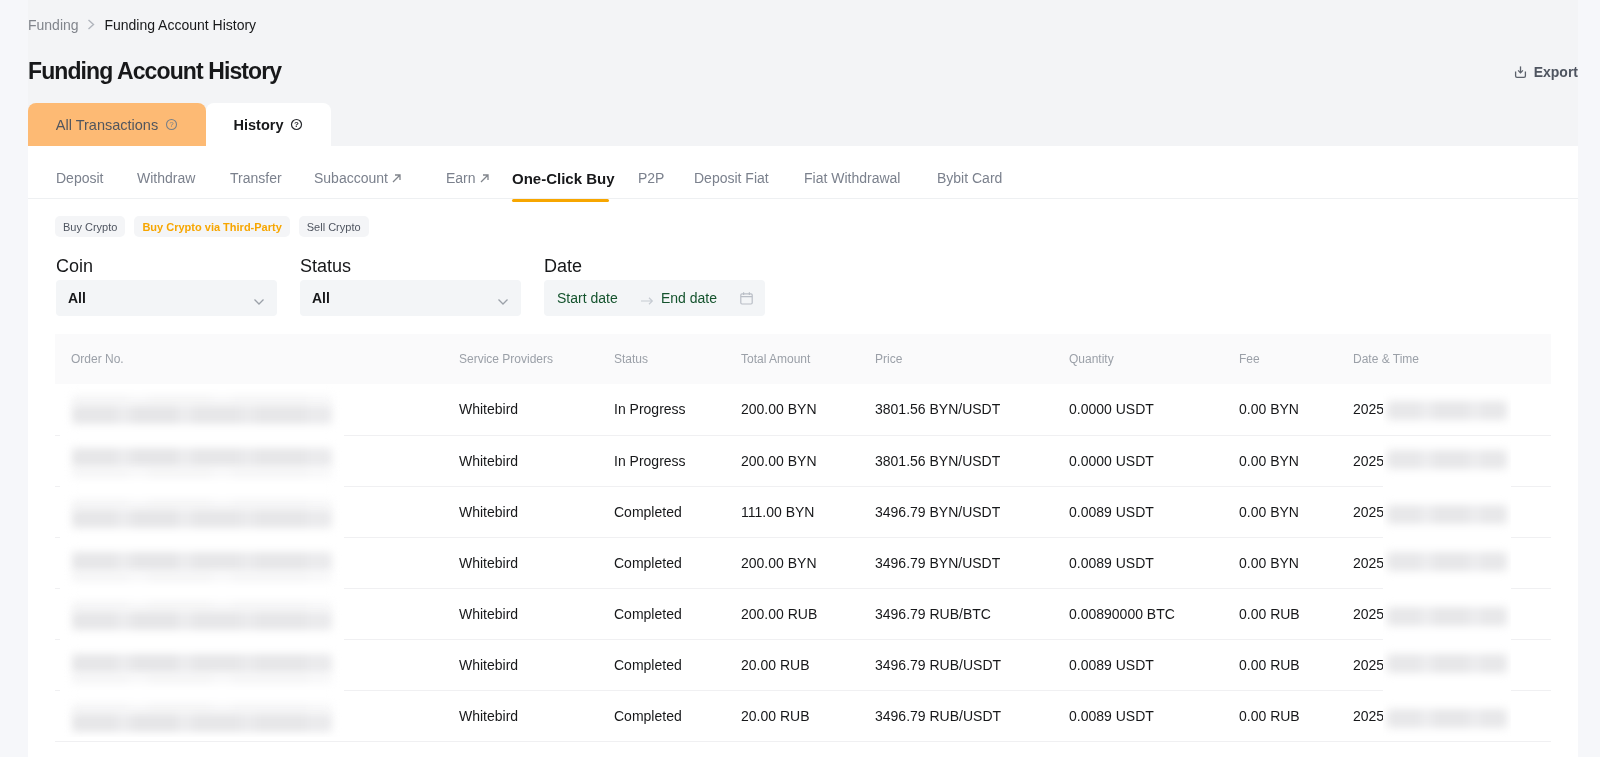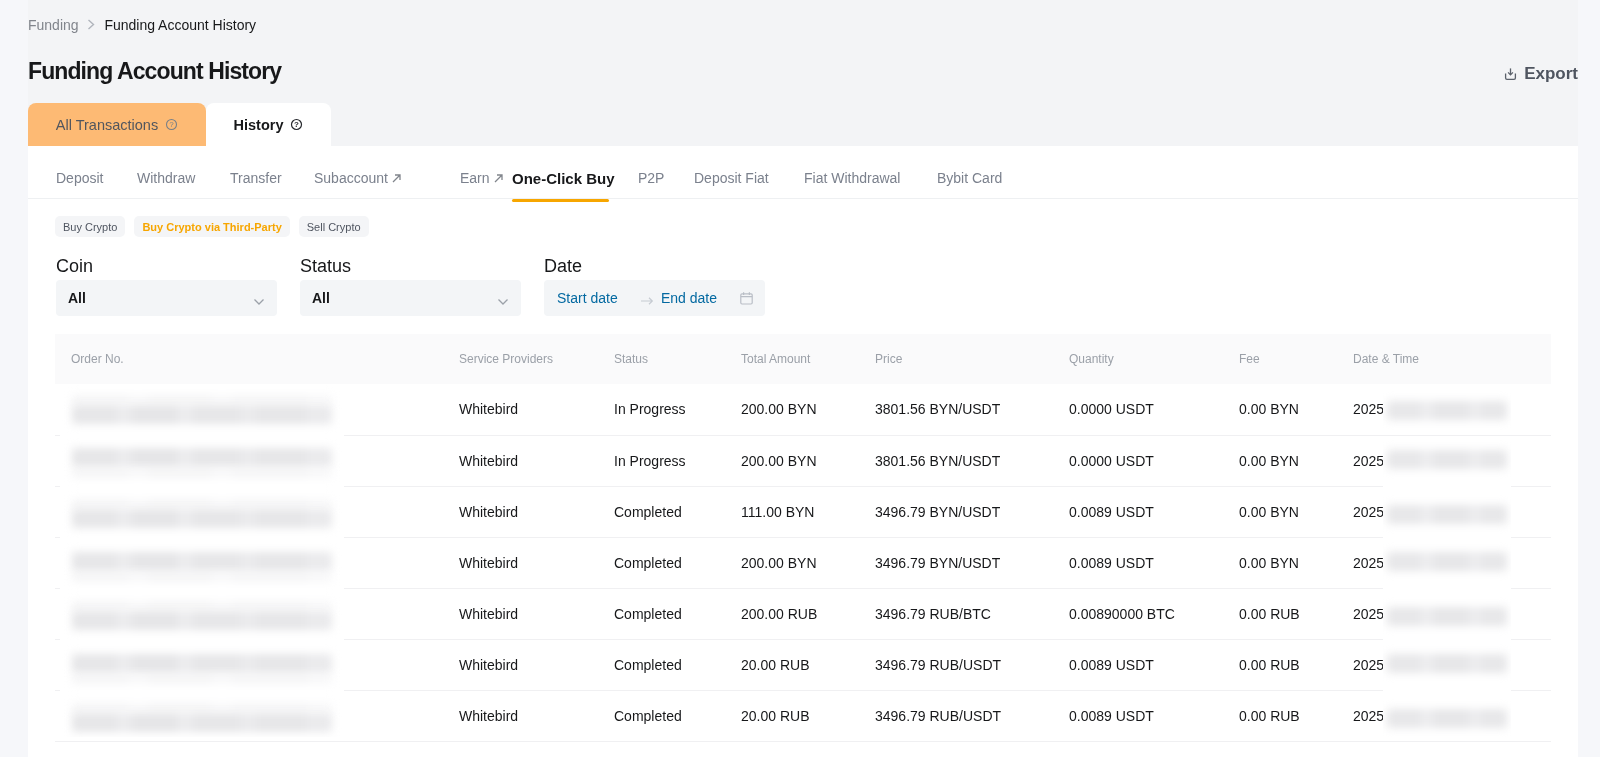--- a/index.html
+++ b/index.html
@@ -7,21 +7,21 @@
 body {
   background:#f6f7fa;
   font-family:"Liberation Sans", sans-serif;
   color:#121214;
   position:relative;
 }
 .crumb { position:absolute; left:28px; top:17px; font-size:14px; color:#81858c; }
 .crumb .sep { display:inline-block; margin:0 5px; }
 .crumb .cur { color:#17181a; }
 .title { position:absolute; left:28px; top:58px; font-size:23px; font-weight:bold; color:#17181a; letter-spacing:-0.9px; }
-.export { position:absolute; right:22px; top:64px; font-size:17px; font-weight:bold; color:#4f5560; display:flex; align-items:center; gap:6px; }
+.export { position:absolute; right:22px; top:64px; font-size:14px; font-weight:bold; color:#4f5560; display:flex; align-items:center; gap:6px; }
 
 .tab { position:absolute; top:103px; height:43px; border-radius:8px 8px 0 0; display:flex; align-items:center; justify-content:center; gap:7px; font-size:14.5px; }
 .tab1 { left:28px; width:178px; background:#fdba74; color:#51565e; font-weight:normal; }
 .tab2 { left:206px; width:125px; background:#ffffff; color:#17181a; font-weight:bold; }
 
 .panel { position:absolute; left:28px; top:146px; width:1550px; bottom:0; background:#ffffff; }
 
 .nav { position:absolute; left:0; top:0; width:100%; height:53px; border-bottom:1px solid #eef0f2; }
 .nav > span { position:absolute; top:24px; font-size:14px; color:#7b818d; white-space:nowrap; }
 .nav > .act { color:#17181a; font-weight:bold; font-size:15px; }
@@ -29,21 +29,21 @@
 .updiag { display:inline-block; margin-left:3px; }
 
 .pills { position:absolute; left:27px; top:70px; display:flex; gap:9px; }
 .pill { height:21px; padding:0 8px; background:#f4f5f7; border-radius:5px; font-size:11px; color:#4f5560; display:flex; align-items:center; }
 .pill.org { color:#f7a600; font-weight:bold; }
 
 .flabel { position:absolute; top:110px; font-size:18px; color:#17181a; }
 .fbox { position:absolute; top:134px; width:221px; height:36px; background:#f3f5f7; border-radius:4px; display:flex; align-items:center; font-size:14px; }
 .fbox .all { font-weight:bold; margin-left:12px; color:#17181a; }
 .fbox .chev { position:absolute; right:12px; top:13px; }
-.datebox { color:#0369a1; }
+.datebox { color:#14532d; }
 .datebox span { position:absolute; top:10px; }
 .datebox .sd { left:13px; }
 .datebox .arr { left:96px; top:13px; }
 .datebox .ed { left:117px; }
 .datebox .cal { left:auto; right:11px; top:11px; }
 
 table { position:absolute; left:27px; top:188px; width:1492px; border-collapse:collapse; table-layout:fixed; }
 thead th { height:50px; background:#fafafb; color:#9ba0a8; font-size:12px; font-weight:normal; text-align:left; padding:0 0 0 16px; }
 tbody td { height:51px; border-bottom:1px solid #f0f0f2; font-size:14px; color:#17181a; padding:0 0 0 16px; white-space:nowrap; }
 
@@ -99,21 +99,21 @@
 </div>
 
 <div class="panel">
   <div class="nav">
     <span style="left:28px;">Deposit</span>
     <span style="left:109px;">Withdraw</span>
     <span style="left:202px;">Transfer</span>
     <span style="left:286px;">Subaccount<span class="updiag"><svg width="11" height="11" viewBox="0 0 11 11" fill="none" stroke="#81858c" stroke-width="1.3">
             <path d="M2 9 L9 2 M4 2 H9 V7"></path>
           </svg></span></span>
-    <span style="left:432px;">Earn<span class="updiag"><svg width="11" height="11" viewBox="0 0 11 11" fill="none" stroke="#81858c" stroke-width="1.3">
+    <span style="left:418px;">Earn<span class="updiag"><svg width="11" height="11" viewBox="0 0 11 11" fill="none" stroke="#81858c" stroke-width="1.3">
             <path d="M2 9 L9 2 M4 2 H9 V7"></path>
           </svg></span></span>
     <span class="act" style="left:484px;">One-Click Buy</span>
     <span style="left:610px;">P2P</span>
     <span style="left:666px;">Deposit Fiat</span>
     <span style="left:776px;">Fiat Withdrawal</span>
     <span style="left:909px;">Bybit Card</span>
     <div class="underline"></div>
   </div>
 

